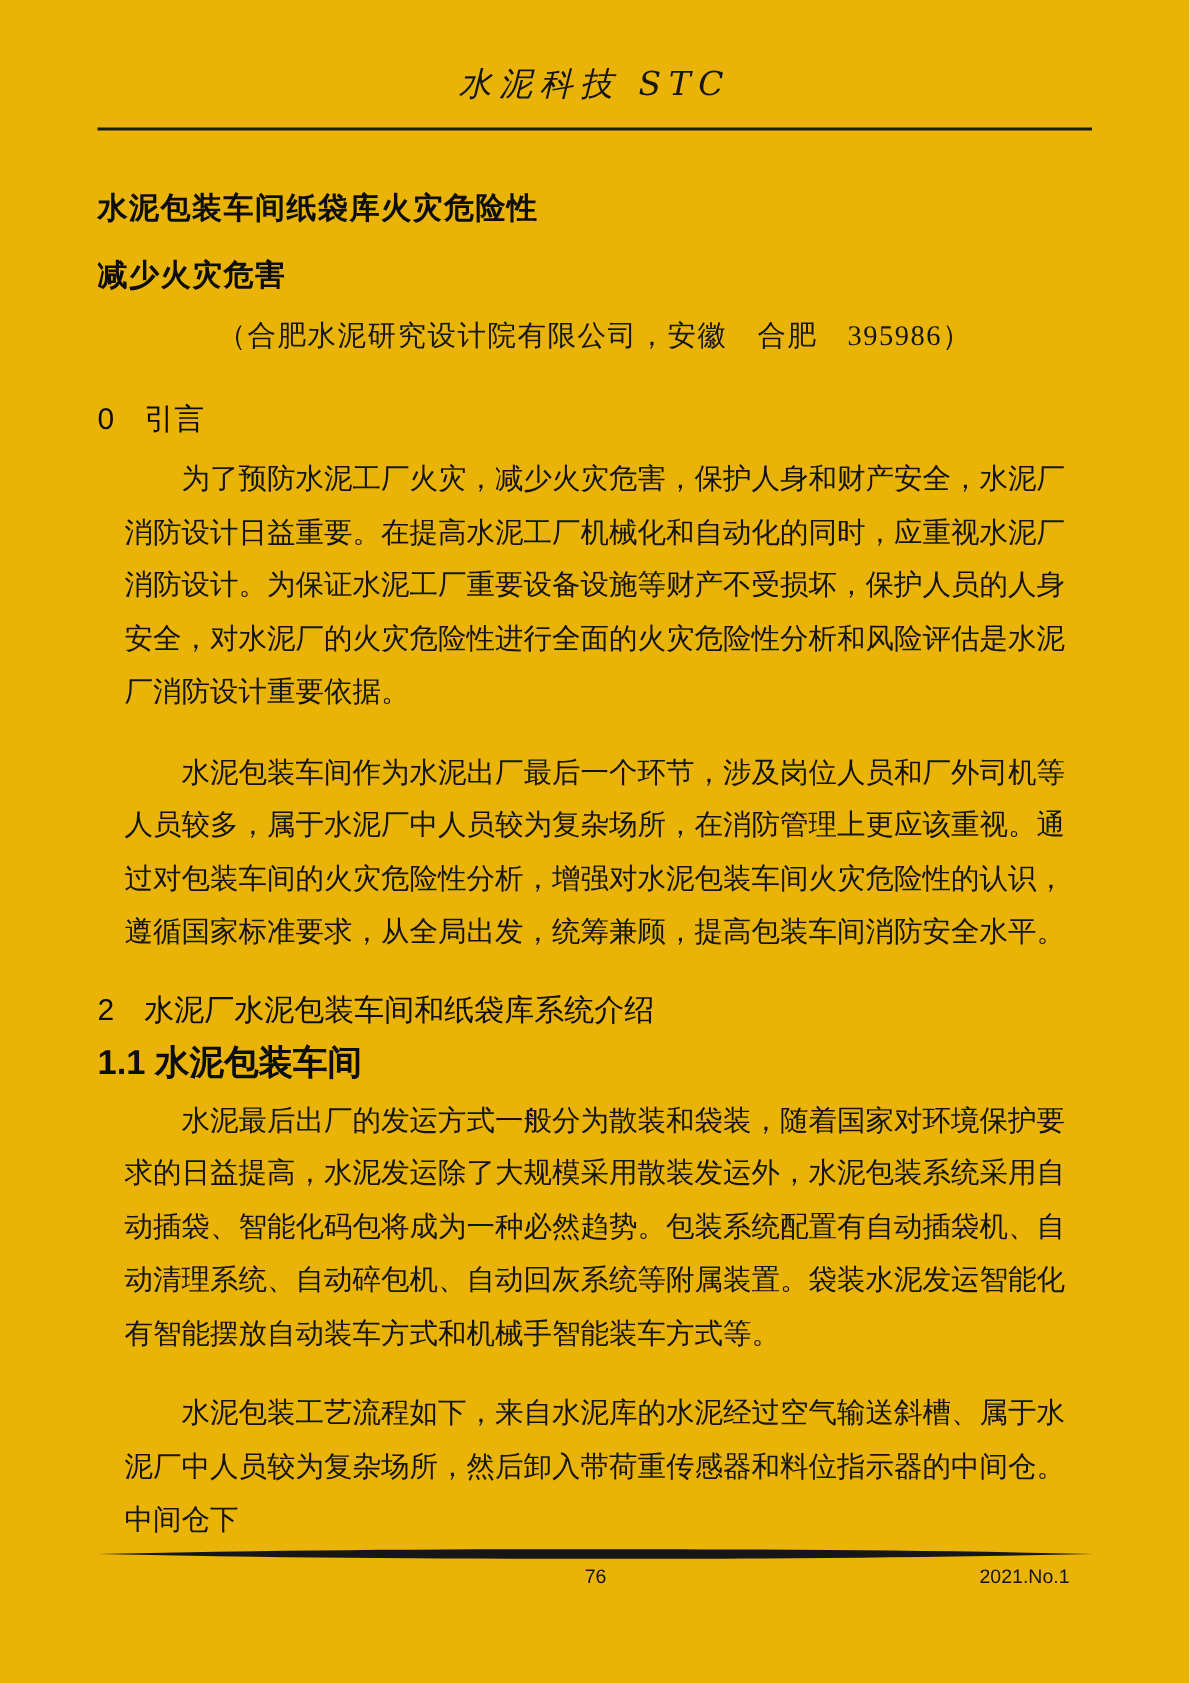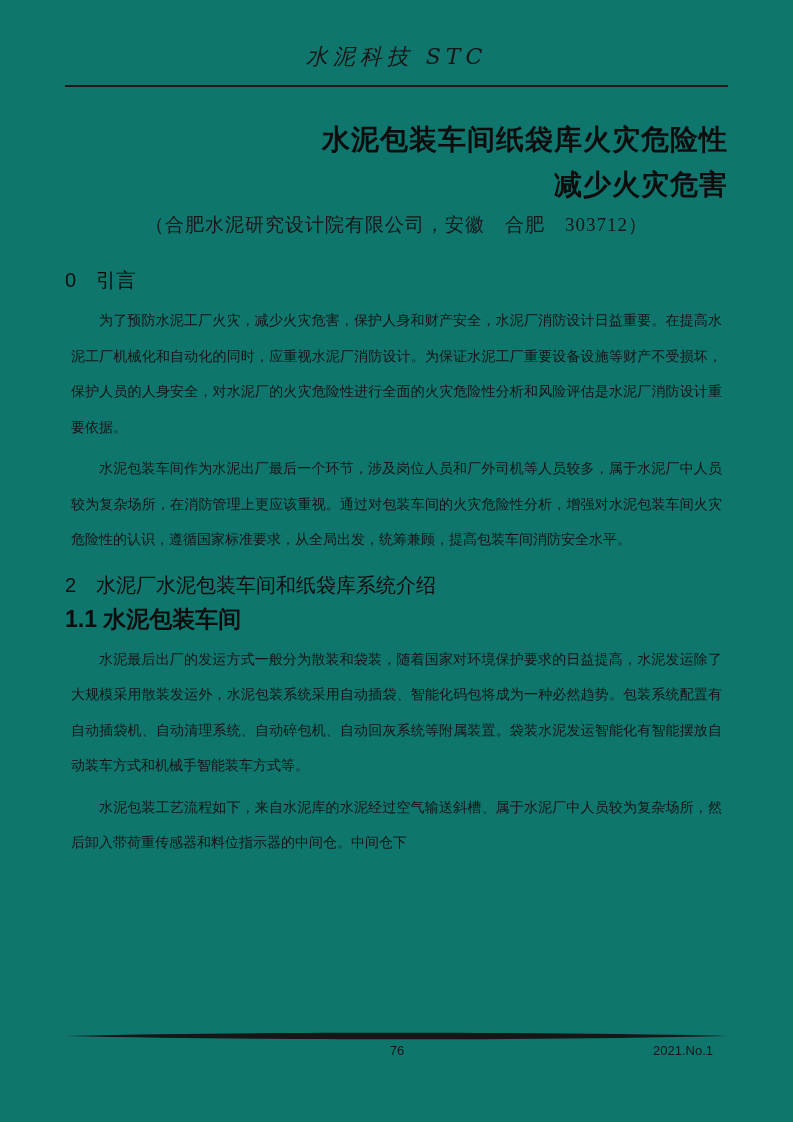--- a/index.html
+++ b/index.html
@@ -5,21 +5,21 @@
   html, body {
     margin: 0;
     padding: 0;
     background: #ffffff;
   }
   .page {
     position: relative;
     width: 793px;
     height: 1122px;
     margin: 0 auto;
-    background: #0f766e;
+    background: #eab308;
     color: #111111;
     font-family: "Liberation Serif", "DejaVu Serif", serif;
     box-sizing: border-box;
     padding: 0 65px;
     overflow: hidden;
   }
   .journal-header {
     margin-top: 40px;
     text-align: center;
     font-family: "DejaVu Serif", "Liberation Serif", serif;
@@ -29,24 +29,24 @@
     letter-spacing: 5px;
     color: #161616;
   }
   .header-rule {
     margin-top: 12px;
     height: 2px;
     background: #1a1a1a;
   }
   .article-title {
     margin-top: 30px;
-    text-align: right;
+    text-align: left;
     font-family: "Liberation Sans", "DejaVu Sans", sans-serif;
     font-weight: 700;
-    font-size: 28px;
+    font-size: 20px;
     line-height: 45px;
     letter-spacing: 1px;
     color: #0d0d0d;
   }
   .author-name {
     margin-top: 20px;
     text-align: center;
     font-size: 18px;
     line-height: 26px;
     letter-spacing: 3px;
@@ -73,27 +73,28 @@
   }
   .sub-heading {
     margin-top: 4px;
     font-family: "Liberation Sans", "DejaVu Sans", sans-serif;
     font-weight: 700;
     font-size: 23px;
     line-height: 30px;
     color: #0d0d0d;
   }
   .body-paragraph {
-    margin: 6px;
-    font-size: 14px;
+    margin: 18px;
+    font-size: 19px;
     line-height: 35.5px;
     text-align: justify;
     text-justify: inter-ideograph;
     text-indent: 2em;
     color: #141414;
+    font-family: Liberation Mono, monospace;
   }
   .body-paragraph.after-heading {
     margin-top: 8px;
   }
   .page-footer {
     position: absolute;
     left: 65px;
     right: 64px;
     top: 1032px;
   }
@@ -131,21 +132,21 @@
   <div class="journal-header">水泥科技 STC</div>
 
   <div class="header-rule"></div>
 
   <div class="article-title">
     <div>水泥包装车间纸袋库火灾危险性</div>
     <div>减少火灾危害</div>
   </div>
 
 
-  <div class="author-affiliation">（合肥水泥研究设计院有限公司，安徽　合肥　303712）</div>
+  <div class="author-affiliation">（合肥水泥研究设计院有限公司，安徽　合肥　395986）</div>
 
   <div class="section-heading first">0　引言</div>
 
   <p class="body-paragraph after-heading">为了预防水泥工厂火灾，减少火灾危害，保护人身和财产安全，水泥厂消防设计日益重要。在提高水泥工厂机械化和自动化的同时，应重视水泥厂消防设计。为保证水泥工厂重要设备设施等财产不受损坏，保护人员的人身安全，对水泥厂的火灾危险性进行全面的火灾危险性分析和风险评估是水泥厂消防设计重要依据。</p>
 
   <p class="body-paragraph">水泥包装车间作为水泥出厂最后一个环节，涉及岗位人员和厂外司机等人员较多，属于水泥厂中人员较为复杂场所，在消防管理上更应该重视。通过对包装车间的火灾危险性分析，增强对水泥包装车间火灾危险性的认识，遵循国家标准要求，从全局出发，统筹兼顾，提高包装车间消防安全水平。</p>
 
   <div class="section-heading">2　水泥厂水泥包装车间和纸袋库系统介绍</div>
 
   <div class="sub-heading">1.1 水泥包装车间</div>

